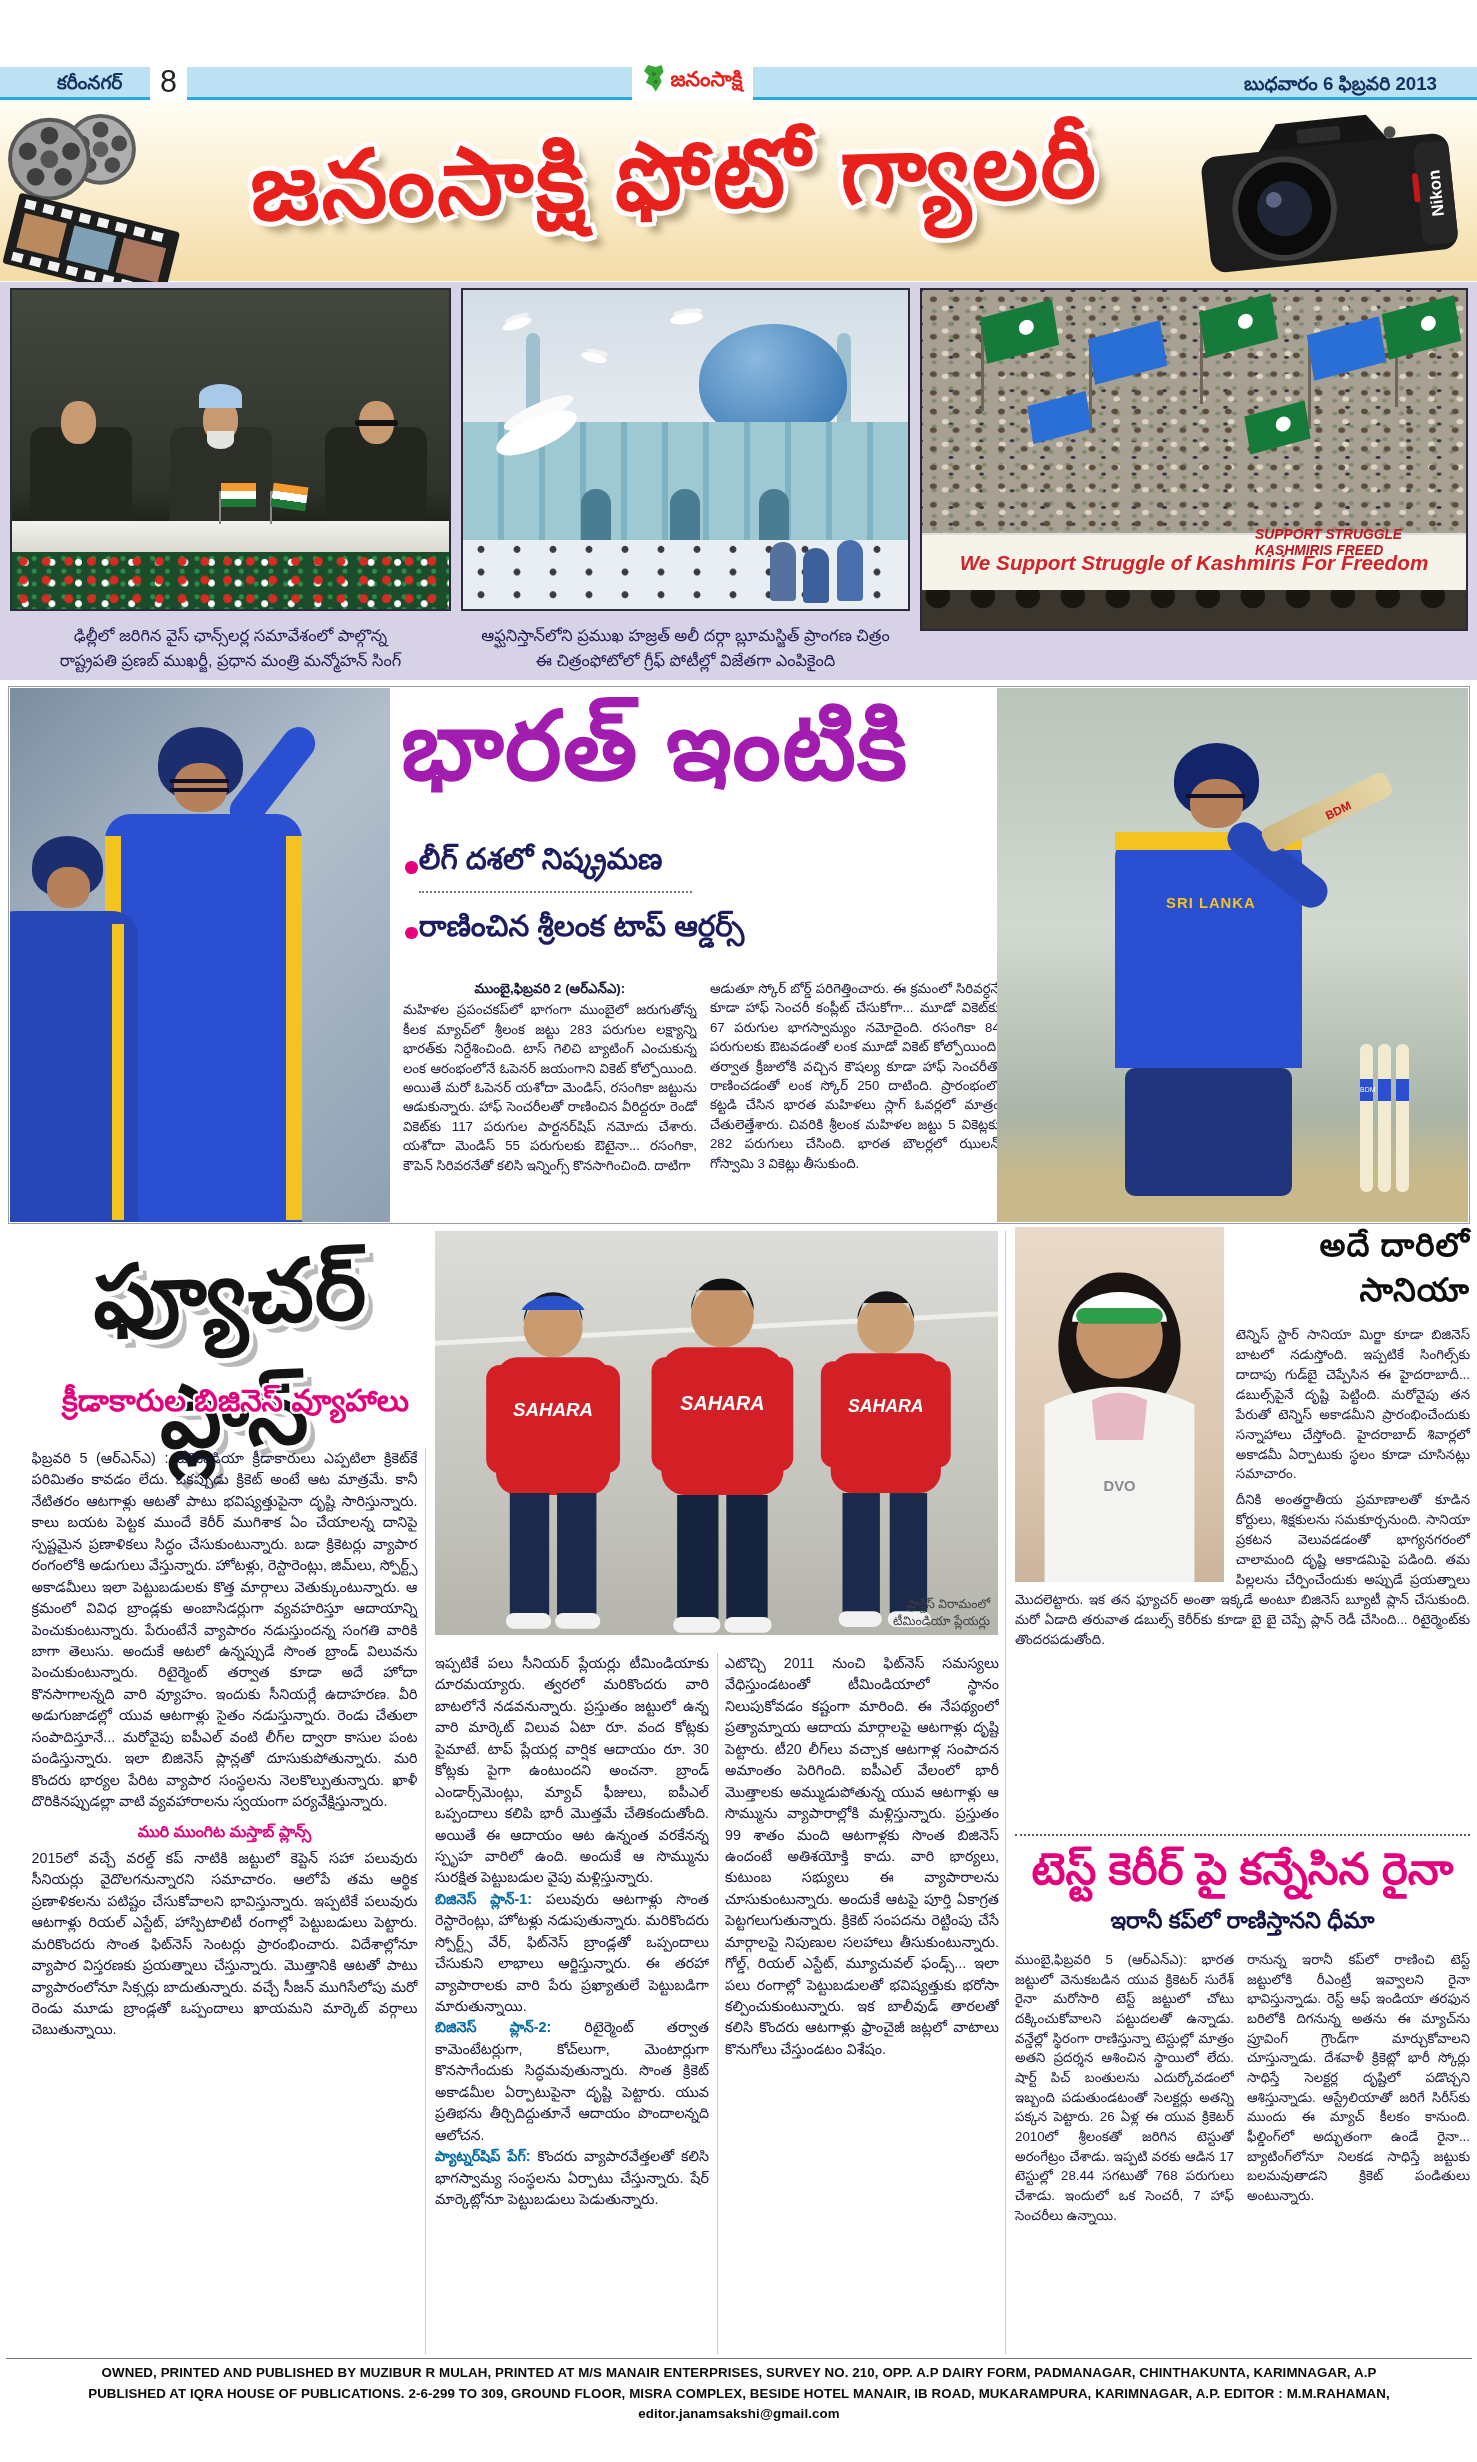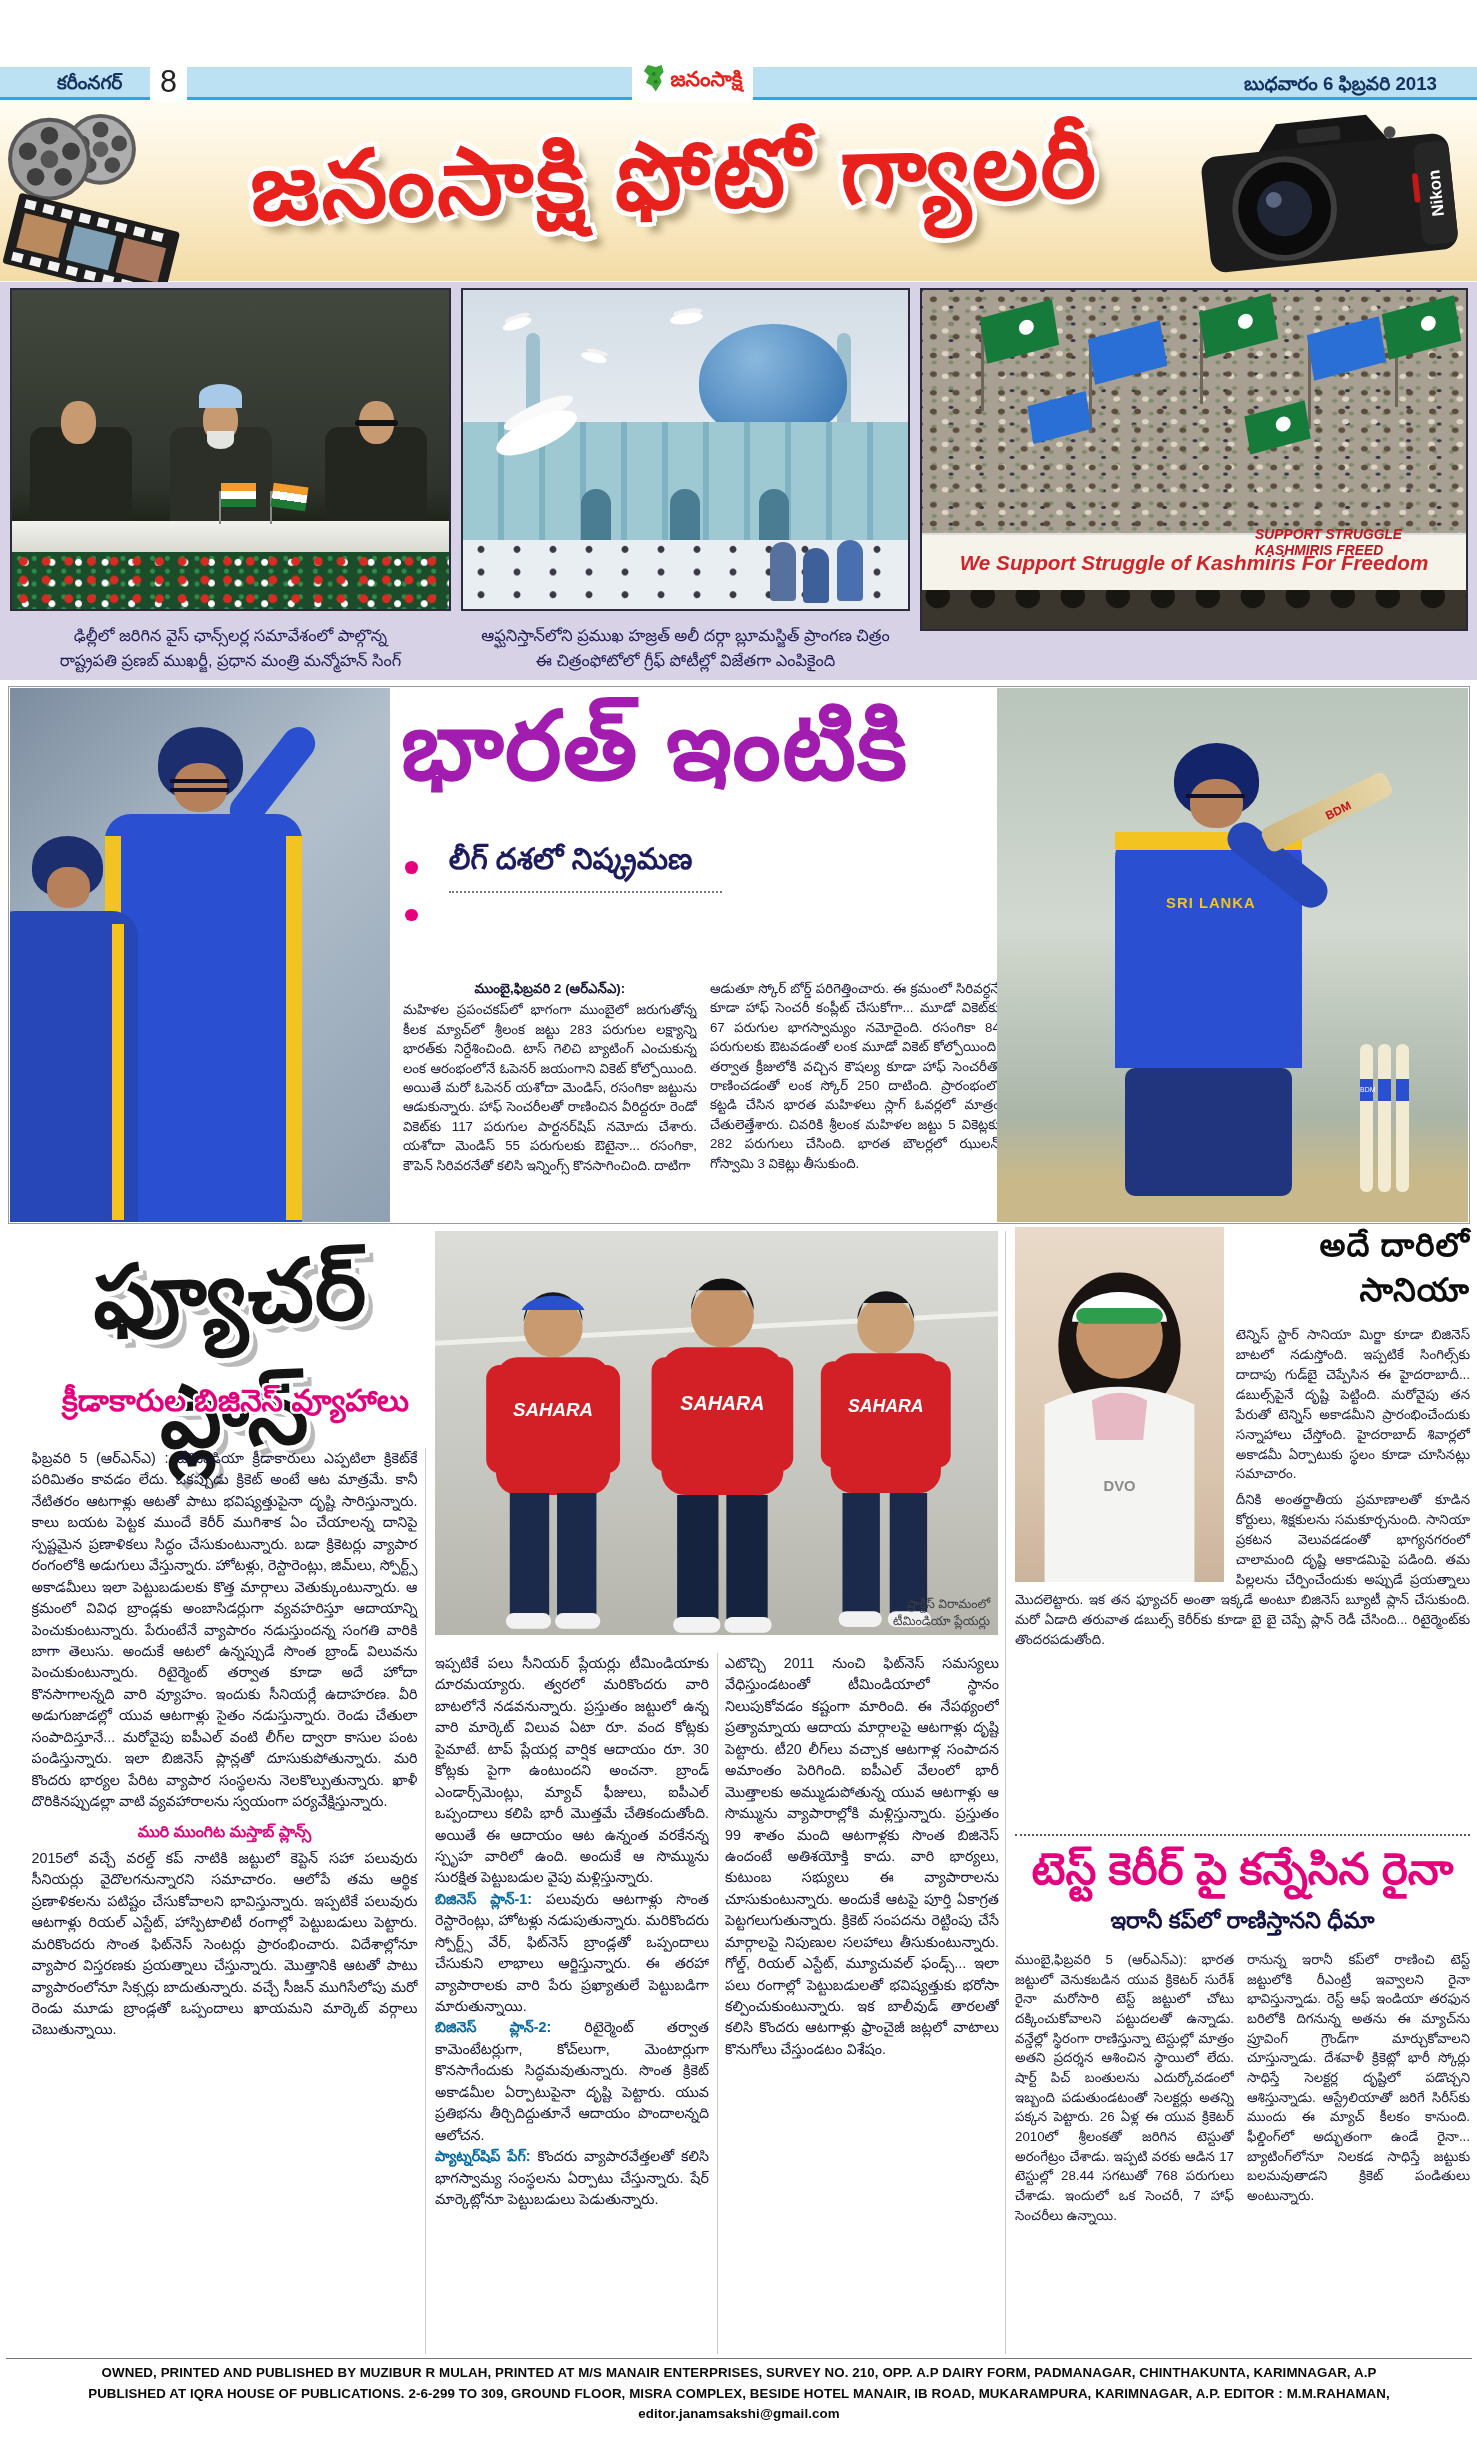--- a/index.html
+++ b/index.html
@@ -64,21 +64,21 @@
   .rbanner { position:absolute; left:0; right:0; bottom:37px; height:59px; background:#f6f3ea; border-top:2px solid #ddd;
     color:#d1232a; font-style:italic; font-weight:bold; font-size:20.7px; text-align:center; line-height:55px; white-space:nowrap; overflow:hidden; }
   .rbanner2 { position:absolute; right:3.9px; bottom:69px; width:207px; color:#c31420; font-weight:bold; font-size:13.8px; line-height:1.2; font-style:italic; }
   .rheads { position:absolute; left:0; right:0; bottom:0; height:39px; background:#3a362e;
     background-image:radial-gradient(circle at 15.8px 5.9px,#181610 11.8px,transparent 12.8px); background-size:45px 39px; }
 
   
   .cricket { position:absolute; top:686px; left:7.9px; width:1462px; height:538px; background:#fff; border:1px solid #9a9aa5; }
   .crk-headline { position:absolute; left:392px; top:3.9px; width:603px; font-size:96px; font-weight:bold; color:#a21caf; letter-spacing:1px; }
   .crk-bullets { position:absolute; left:396px; top:146px; width:591px; }
-  .crk-bullet { display:flex; align-items:center; gap:31px; padding:8.9px 0 6.9px 0; }
+  .crk-bullet { display:flex; align-items:center; gap:1px; padding:8.9px 0 6.9px 0; }
   .crk-bullet .dot { width:12.8px; height:12.8px; border-radius:50%; background:#e6007e; flex:0 0 auto; }
   .crk-bullet .bt { font-size:29.6px; font-weight:bold; color:#1c1c5e; border-bottom:2px dotted #777; padding-bottom:7.9px; padding-right:29.6px; }
   .crk-col { position:absolute; top:292px; height:240px; font-size:13.3px; line-height:1.46; color:#15153a; text-align:justify; overflow:hidden; }
   .crk-dateline { text-align:center; font-weight:bold; margin-bottom:2px; }
 
   
   .sc-women { background:linear-gradient(135deg,#7c8da0,#b3c0cc 45%,#8fa0b2); }
   .whelm { position:absolute; width:85px; height:73px; background:#1c2e6e; border-radius:50% 50% 42% 42%; }
   .wgrille { position:absolute; width:59px; height:3.9px; background:#10102a; }
   .wface { position:absolute; width:53px; height:49px; background:#b5805a; border-radius:45%; }
@@ -294,20 +294,21 @@
     </div>
 
     <div class="crk-headline">భారత్ ఇంటికి</div>
     <div class="crk-bullets">
       <div class="crk-bullet">
         <span class="dot"></span>
         <span class="bt">లీగ్ దశలో నిష్క్రమణ</span>
       </div>
       <div class="crk-bullet">
         <span class="dot"></span>
+        <span class="bt" style="border-bottom:none;">రాణించిన శ్రీలంక టాప్ ఆర్డర్స్</span>
       </div>
     </div>
 
     <div class="crk-col" style="left:394px; width:294px;">
       <div class="crk-dateline">ముంబై,ఫిబ్రవరి 2 (ఆర్‌ఎన్‌ఎ):</div>
       <span>మహిళల ప్రపంచకప్‌లో భాగంగా ముంబైలో జరుగుతోన్న కీలక మ్యాచ్‌లో శ్రీలంక జట్టు 283 పరుగుల లక్ష్యాన్ని భారత్‌కు నిర్దేశించింది. టాస్ గెలిచి బ్యాటింగ్ ఎంచుకున్న లంక ఆరంభంలోనే ఓపెనర్ జయంగాని వికెట్ కోల్పోయింది. అయితే మరో ఓపెనర్ యశోదా మెండిస్, రసంగికా జట్టును ఆడుకున్నారు. హాఫ్ సెంచరీలతో రాణించిన వీరిద్దరూ రెండో వికెట్‌కు 117 పరుగుల పార్టనర్‌షిప్ నమోదు చేశారు. యశోదా మెండిస్ 55 పరుగులకు ఔటైనా... రసంగికా, కౌపెన్ సిరివరనేతో కలిసి ఇన్నింగ్స్ కొనసాగించింది. దాటిగా</span>
     </div>
     <div class="crk-col" style="left:701px; width:290px;">
       <span>ఆడుతూ స్కోర్ బోర్డ్ పరిగెత్తించారు. ఈ క్రమంలో సిరివర్ధనే కూడా హాఫ్ సెంచరీ కంప్లీట్ చేసుకోగా... మూడో వికెట్‌కు 67 పరుగుల భాగస్వామ్యం నమోదైంది. రసంగికా 84 పరుగులకు ఔటవడంతో లంక మూడో వికెట్ కోల్పోయింది. తర్వాత క్రీజులోకి వచ్చిన కౌషల్య కూడా హాఫ్ సెంచరీతో రాణించడంతో లంక స్కోర్ 250 దాటింది. ప్రారంభంలో కట్టడి చేసిన భారత మహిళలు స్లాగ్ ఓవర్లలో మాత్రం చేతులెత్తేశారు. చివరికి శ్రీలంక మహిళల జట్టు 5 వికెట్లకు 282 పరుగులు చేసింది. భారత బౌలర్లలో ఝులన్ గోస్వామి 3 వికెట్లు తీసుకుంది.</span>
     </div>

